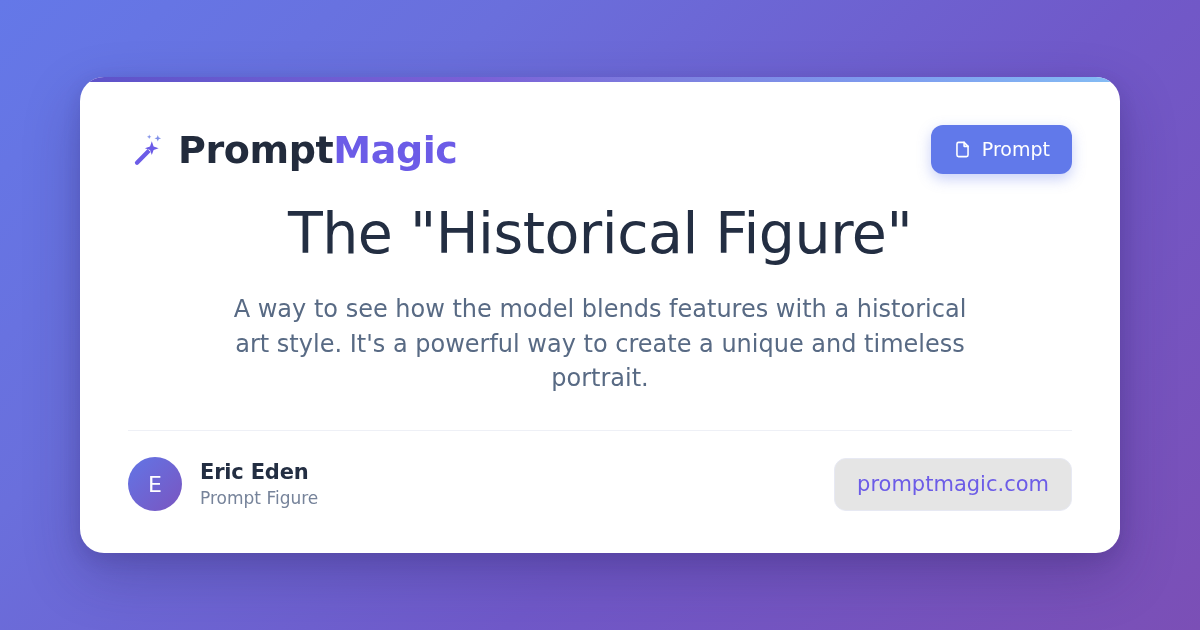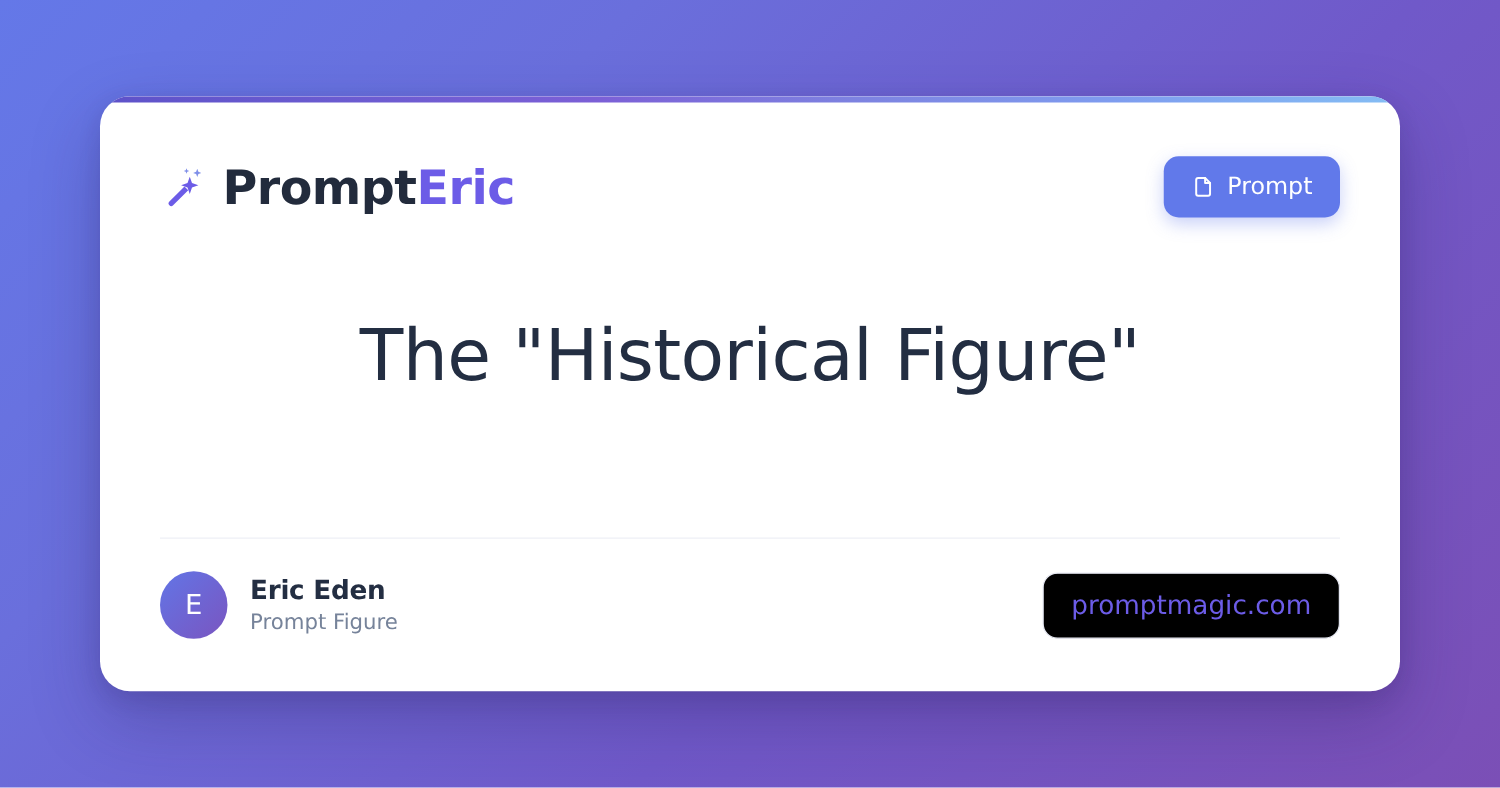--- a/index.html
+++ b/index.html
@@ -175,21 +175,21 @@
   .author-role {
     font-size: 17px;
     font-weight: 400;
     color: #76839a;
     line-height: 1.2;
   }
 
   .site-badge {
     display: inline-flex;
     align-items: center;
-    background: #000000;
+    background: #e5e5e5;
     border: 1px solid #e7e9f3;
     border-radius: 12px;
     padding: 15px 22px;
     font-size: 21px;
     font-weight: 400;
     color: #6c5ce7;
     line-height: 1;
     cursor: pointer;
   }
 </style>
@@ -203,36 +203,37 @@
   <div class="card-header">
 
     <div class="brand">
       <svg class="wand-icon" viewBox="0 0 36 36">
         <path d="M7.5 29.2 L19.6 17.1 L22.6 20.1 L10.5 32.2 A2.1 2.1 0 0 1 7.5 29.2 Z" fill="#6c5ce7"></path>
         <path d="M23.8 9.3 L25.6 14.4 L30.7 16.2 L25.6 18.0 L23.8 23.1 L22.0 18.0 L16.9 16.2 L22.0 14.4 Z" fill="#6c5ce7"></path>
         <path d="M29.8 3.0 L30.7 5.4 L33.1 6.3 L30.7 7.2 L29.8 9.6 L28.9 7.2 L26.5 6.3 L28.9 5.4 Z" fill="#7f8fe8"></path>
         <path d="M21.2 2.6 L21.8 4.2 L23.4 4.8 L21.8 5.4 L21.2 7.0 L20.6 5.4 L19.0 4.8 L20.6 4.2 Z" fill="#7f8fe8"></path>
       </svg>
       <div class="brand-text">
-        <span class="brand-a">Prompt</span><span class="brand-b">Eric</span>
+        <span class="brand-a">Prompt</span><span class="brand-b">Magic</span>
       </div>
     </div>
 
     <button class="prompt-btn">
       <svg class="doc-icon" viewBox="0 0 24 24" fill="none" stroke="#ffffff" stroke-width="2" stroke-linecap="round" stroke-linejoin="round">
         <path d="M14 3 H7 a2 2 0 0 0 -2 2 v14 a2 2 0 0 0 2 2 h10 a2 2 0 0 0 2 -2 V8 Z"></path>
         <polyline points="14 3 14 8 19 8"></polyline>
       </svg>
       <span>Prompt</span>
     </button>
 
   </div>
 
   <div class="card-body">
     <h1 class="title">The "Historical Figure"</h1>
+    <p class="description">A way to see how the model blends features with a historical art style. It's a powerful way to create a unique and timeless portrait.</p>
   </div>
 
   <div class="divider"></div>
 
   <div class="card-footer">
 
     <div class="author">
       <div class="avatar">E</div>
       <div class="author-meta">
         <div class="author-name">Eric Eden</div>

